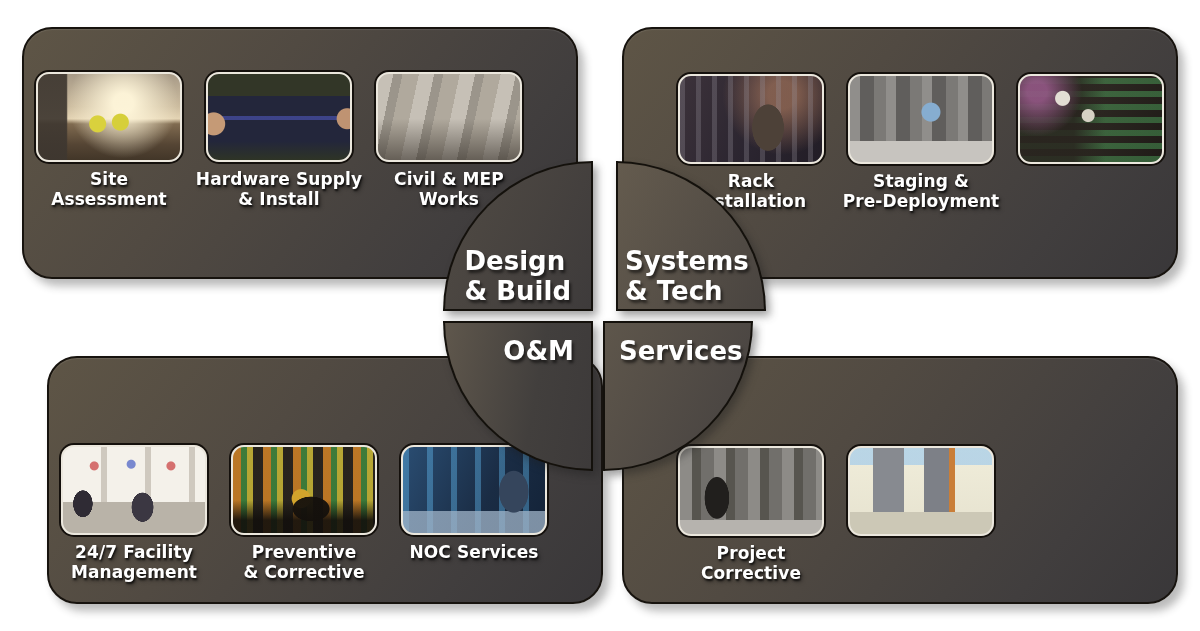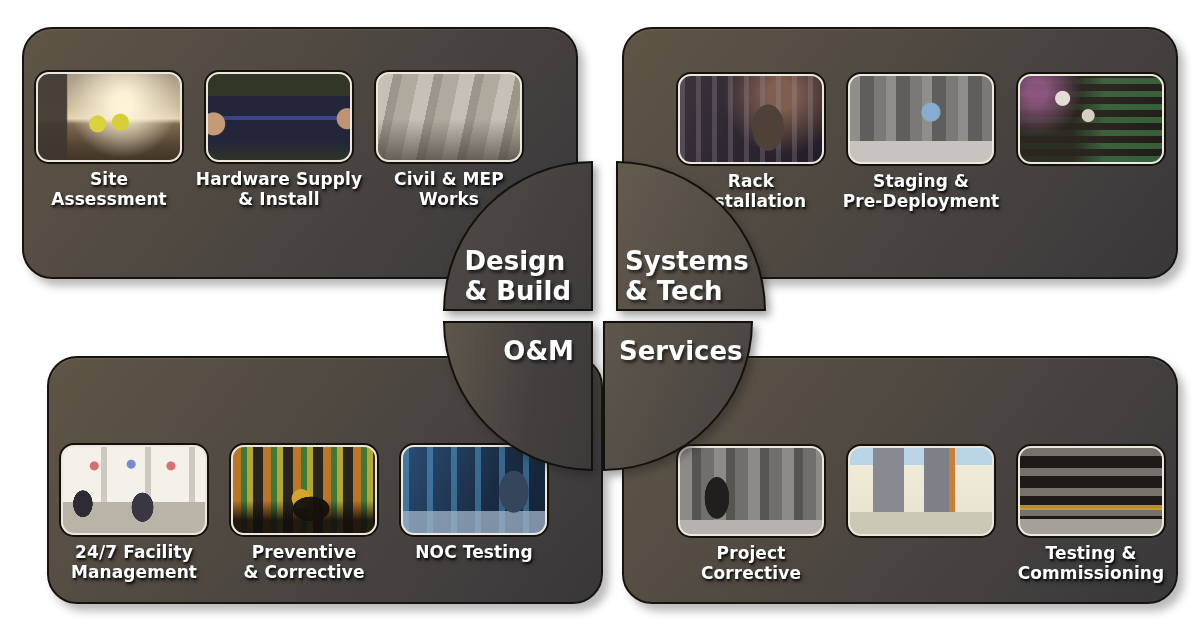--- a/index.html
+++ b/index.html
@@ -159,40 +159,35 @@
         <div class="plabel">24/7 Facility
 Management</div>
       </div>
       <div class="card">
         <div class="photo ph-prev"></div>
         <div class="plabel">Preventive
 &amp; Corrective</div>
       </div>
       <div class="card">
         <div class="photo ph-noc"></div>
-        <div class="plabel">NOC Testing</div>
+        <div class="plabel">NOC Services</div>
       </div>
     </div>
   </section>
 
   <section class="panel p-br">
     <div class="row">
       <div class="card">
         <div class="photo ph-proj"></div>
         <div class="plabel">Project
 Corrective</div>
       </div>
       <div class="card">
         <div class="photo ph-qaqc"></div>
       </div>
-      <div class="card">
-        <div class="photo ph-test"></div>
-        <div class="plabel">Testing &amp;
-Commissioning</div>
-      </div>
     </div>
   </section>
 
   <div class="quad q-tl">
     <div class="qlabel">Design
 &amp; Build</div>
   </div>
   <div class="quad q-tr">
     <div class="qlabel">Systems
 &amp; Tech</div>

